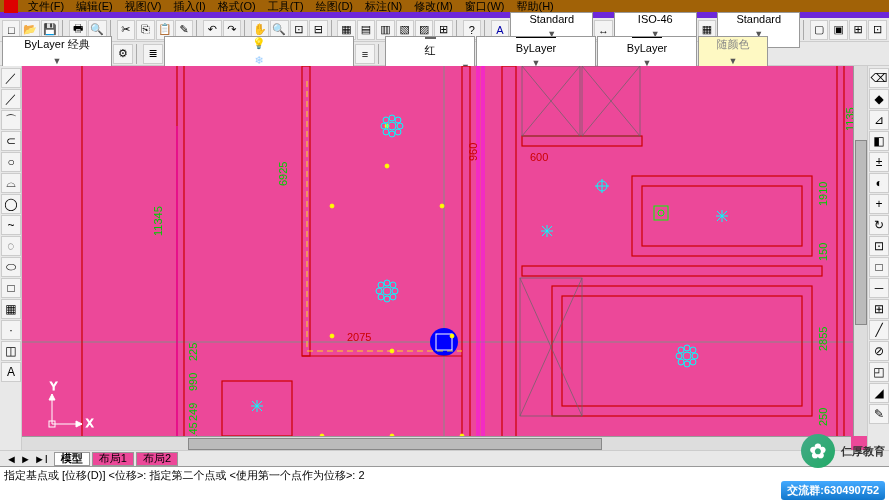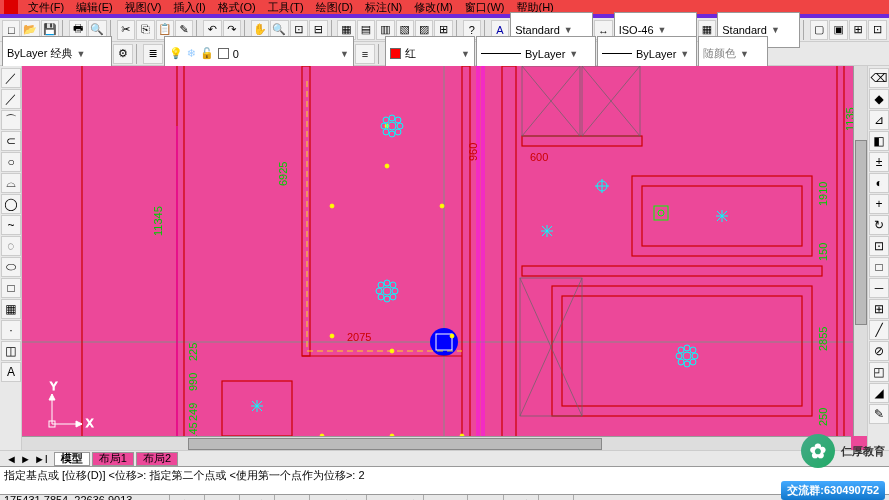--- a/index.html
+++ b/index.html
@@ -1,34 +1,34 @@
 <!DOCTYPE html>
 <html><head>
 <meta charset="utf-8">
 <style>
 * { margin: 0; padding: 0; box-sizing: border-box; font-family: "SimSun", "Microsoft YaHei", sans-serif; font-size: 11px; }
 body { background: #e8e8e8; width: 889px; height: 500px; overflow: hidden; position: relative; }
-.menubar { background: #ef4444; height: 18px; display: flex; align-items: center; padding-left: 4px; border-bottom: 4px solid #6d28d9; }
+.menubar { background: #a16207; height: 18px; display: flex; align-items: center; padding-left: 4px; border-bottom: 6px solid #6d28d9; }
 .menubar .logo { width: 14px; height: 14px; background: #d00; margin-right: 4px; }
 .menubar span { padding: 0 6px; cursor: pointer; }
 .toolbar { background: #e8e8e8; height: 24px; display: flex; align-items: center; padding: 0 2px; border-bottom: 1px solid #ccc; gap: 1px; }
 .tb-btn { width: 20px; height: 20px; background: #f4f4f4; border: 1px solid #ccc; display: inline-flex; align-items: center; justify-content: center; cursor: pointer; }
 .tb-sep { width: 4px; height: 20px; border-left: 1px solid #aaa; margin: 0 2px; }
-.tb-select { height: 36px; border: 1px solid #999; background: white; padding: 0 4px; font-size: 11px; display: inline-flex; align-items: center; gap: 4px; }
+.tb-select { height: 36px; border: 1px solid #999; background: white; padding: 0 4px; font-size: 11px; display: inline-flex; align-items: center; gap: 4px; flex-direction: column; }
 .tb-select .arrow { font-size: 9px; color: #555; }
 .middle { display: flex; height: 384px; position: relative; }
 .left-tools, .right-tools { width: 22px; background: #e8e8e8; display: flex; flex-direction: column; gap: 1px; padding-top: 2px; }
 .right-tools { border-left: 1px solid #ccc; }
 .left-tools { border-right: 1px solid #ccc; }
 .side-btn { width: 20px; height: 20px; background: #f4f4f4; border: 1px solid #ccc; margin-left: 1px; display: flex; align-items: center; justify-content: center; font-size: 12px; cursor: pointer; }
 .canvas { flex: 1; background: #ec4899; position: relative; overflow: hidden; }
 .canvas svg { width: 100%; height: 100%; }
 .tabs-area { background: #e8e8e8; height: 16px; display: flex; align-items: center; padding-left: 6px; border-top: 1px solid #ccc; font-size: 10px; }
 .tabs-area .tab { padding: 0 6px; border: 1px solid #999; background: #ec4899; margin-right: 2px; height: 14px; display: flex; align-items: center; }
-.command-area { background: white; border-top: 1px solid #999; height: 28px; padding: 1px 4px; font-size: 11px; }
+.command-area { background: white; border-top: 1px solid #999; height: 35px; padding: 1px 4px; font-size: 11px; }
 .command-area .line { height: 13px; }
 .statusbar { background: #e8e8e8; height: 22px; display: flex; align-items: center; border-top: 1px solid #999; font-size: 11px; }
 .statusbar .coords { width: 170px; padding-left: 4px; border-right: 1px solid #aaa; height: 100%; display: flex; align-items: center; }
 .statusbar .mode { padding: 0 6px; border-right: 1px solid #aaa; height: 100%; display: flex; align-items: center; cursor: pointer; }
 .watermark { position: absolute; right: 4px; bottom: 32px; text-align: right; font-size: 16px; color: #333; font-weight: bold; z-index: 100; display: flex; align-items: center; gap: 6px; }
 .watermark .leaf { width: 34px; height: 34px; border-radius: 50%; background: linear-gradient(135deg,#4a8,#2a6); display: flex; align-items: center; justify-content: center; color: white; font-size: 20px; }
 .contact { position: absolute; right: 4px; bottom: 0; height: 20px; display: flex; align-items: center; gap: 8px; font-size: 11px; z-index: 100; }
 .contact .chip { background: linear-gradient(#4af,#17c); color: white; padding: 2px 6px; border-radius: 3px; font-size: 10px; font-weight: bold; }
 .scrollbar-h { position: absolute; bottom: 0; left: 0; right: 16px; height: 14px; background: #ddd; border-top: 1px solid #999; }
 .scrollbar-h .thumb { position: absolute; left: 20%; width: 50%; height: 12px; top: 1px; background: #bbb; border: 1px solid #888; }
@@ -132,21 +132,21 @@
   <div class="tb-select" style="width:120px">
     <span style="width:40px;border-top:1px solid #000"></span>
     <span>ByLayer</span>
     <span class="arrow">▼</span>
   </div>
   <div class="tb-select" style="width:100px">
     <span style="width:30px;border-top:1px solid #000"></span>
     <span>ByLayer</span>
     <span class="arrow">▼</span>
   </div>
-  <div class="tb-select" style="width:70px;background:#ffffff;color:#888">
+  <div class="tb-select" style="width:70px;background:#fef9c3;color:#888">
     <span>随颜色</span>
     <span class="arrow">▼</span>
   </div>
 </div>
 
 <div class="middle">
   <div class="left-tools">
     <div class="side-btn">／</div>
     <div class="side-btn">／</div>
     <div class="side-btn">⌒</div>

